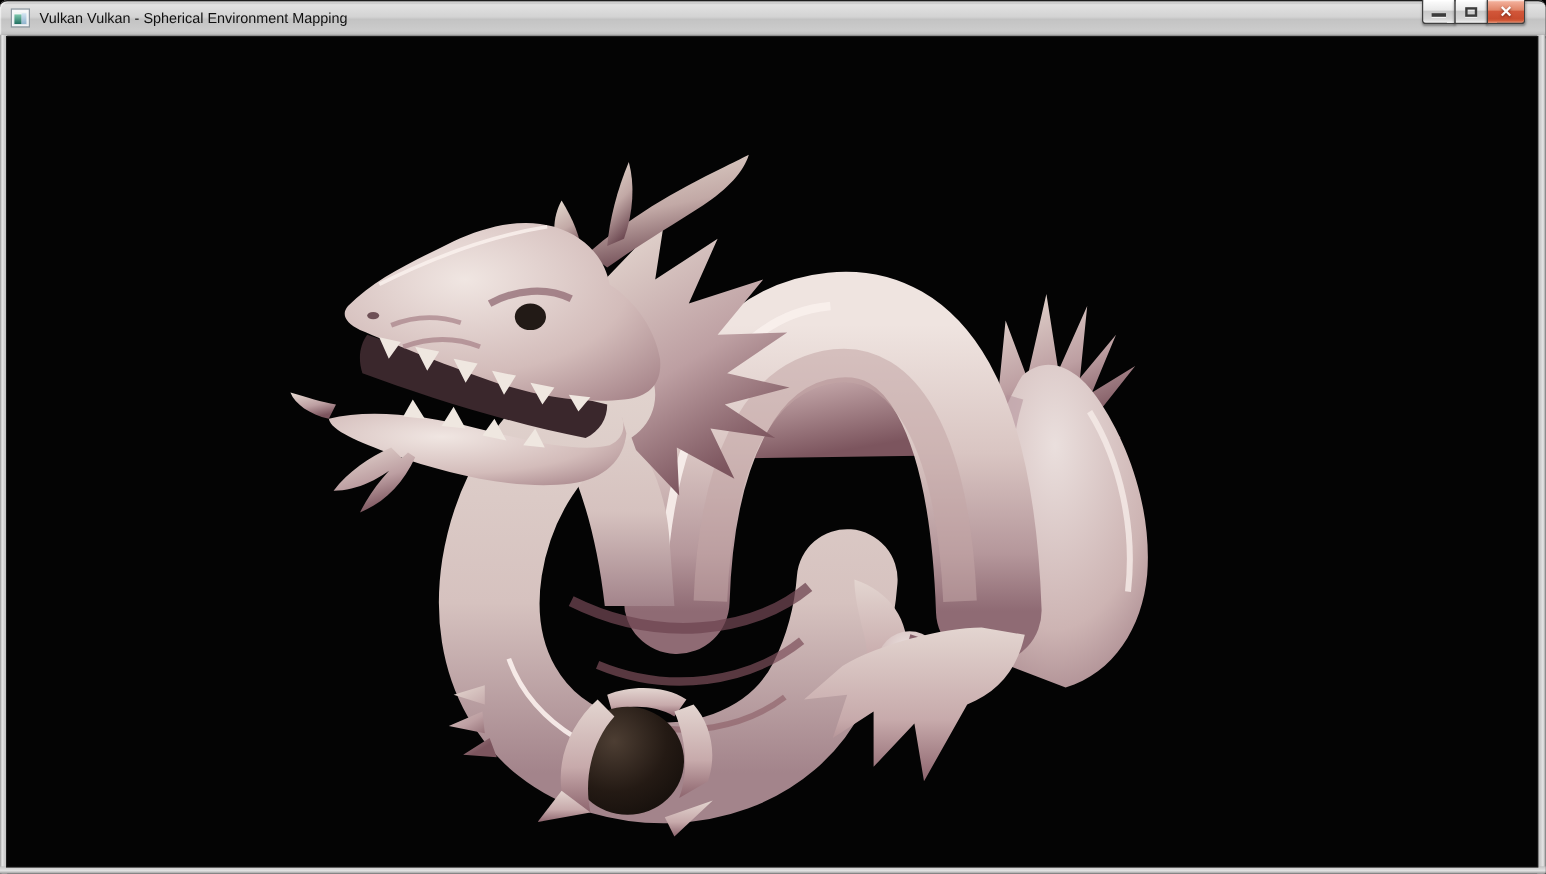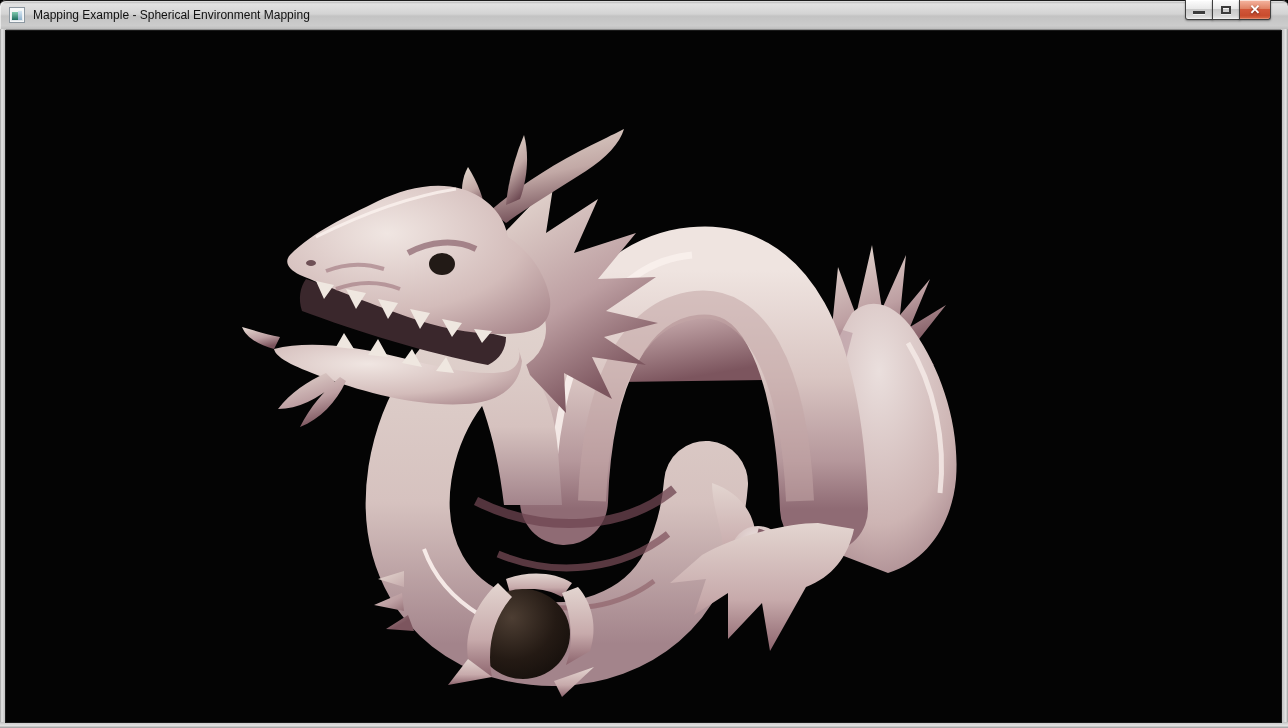--- a/index.html
+++ b/index.html
@@ -52,21 +52,21 @@
 <body>
 
 <div class="window">
 
   <div class="titlebar">
     <span class="app-icon">
       <i class="band"></i>
       <i class="teal"></i>
       <i class="blue"></i>
     </span>
-    <span class="title-text">Mapping Example - Spherical Environment Mapping</span>
+    <span class="title-text">Vulkan Vulkan - Spherical Environment Mapping</span>
   </div>
 
   <div class="caption-buttons">
     <div class="cap-btn first" title="Minimize">
       <span class="glyph-min"></span>
     </div>
     <div class="cap-btn" title="Maximize">
       <span class="glyph-max"></span>
     </div>
     <div class="cap-btn close" title="Close">

